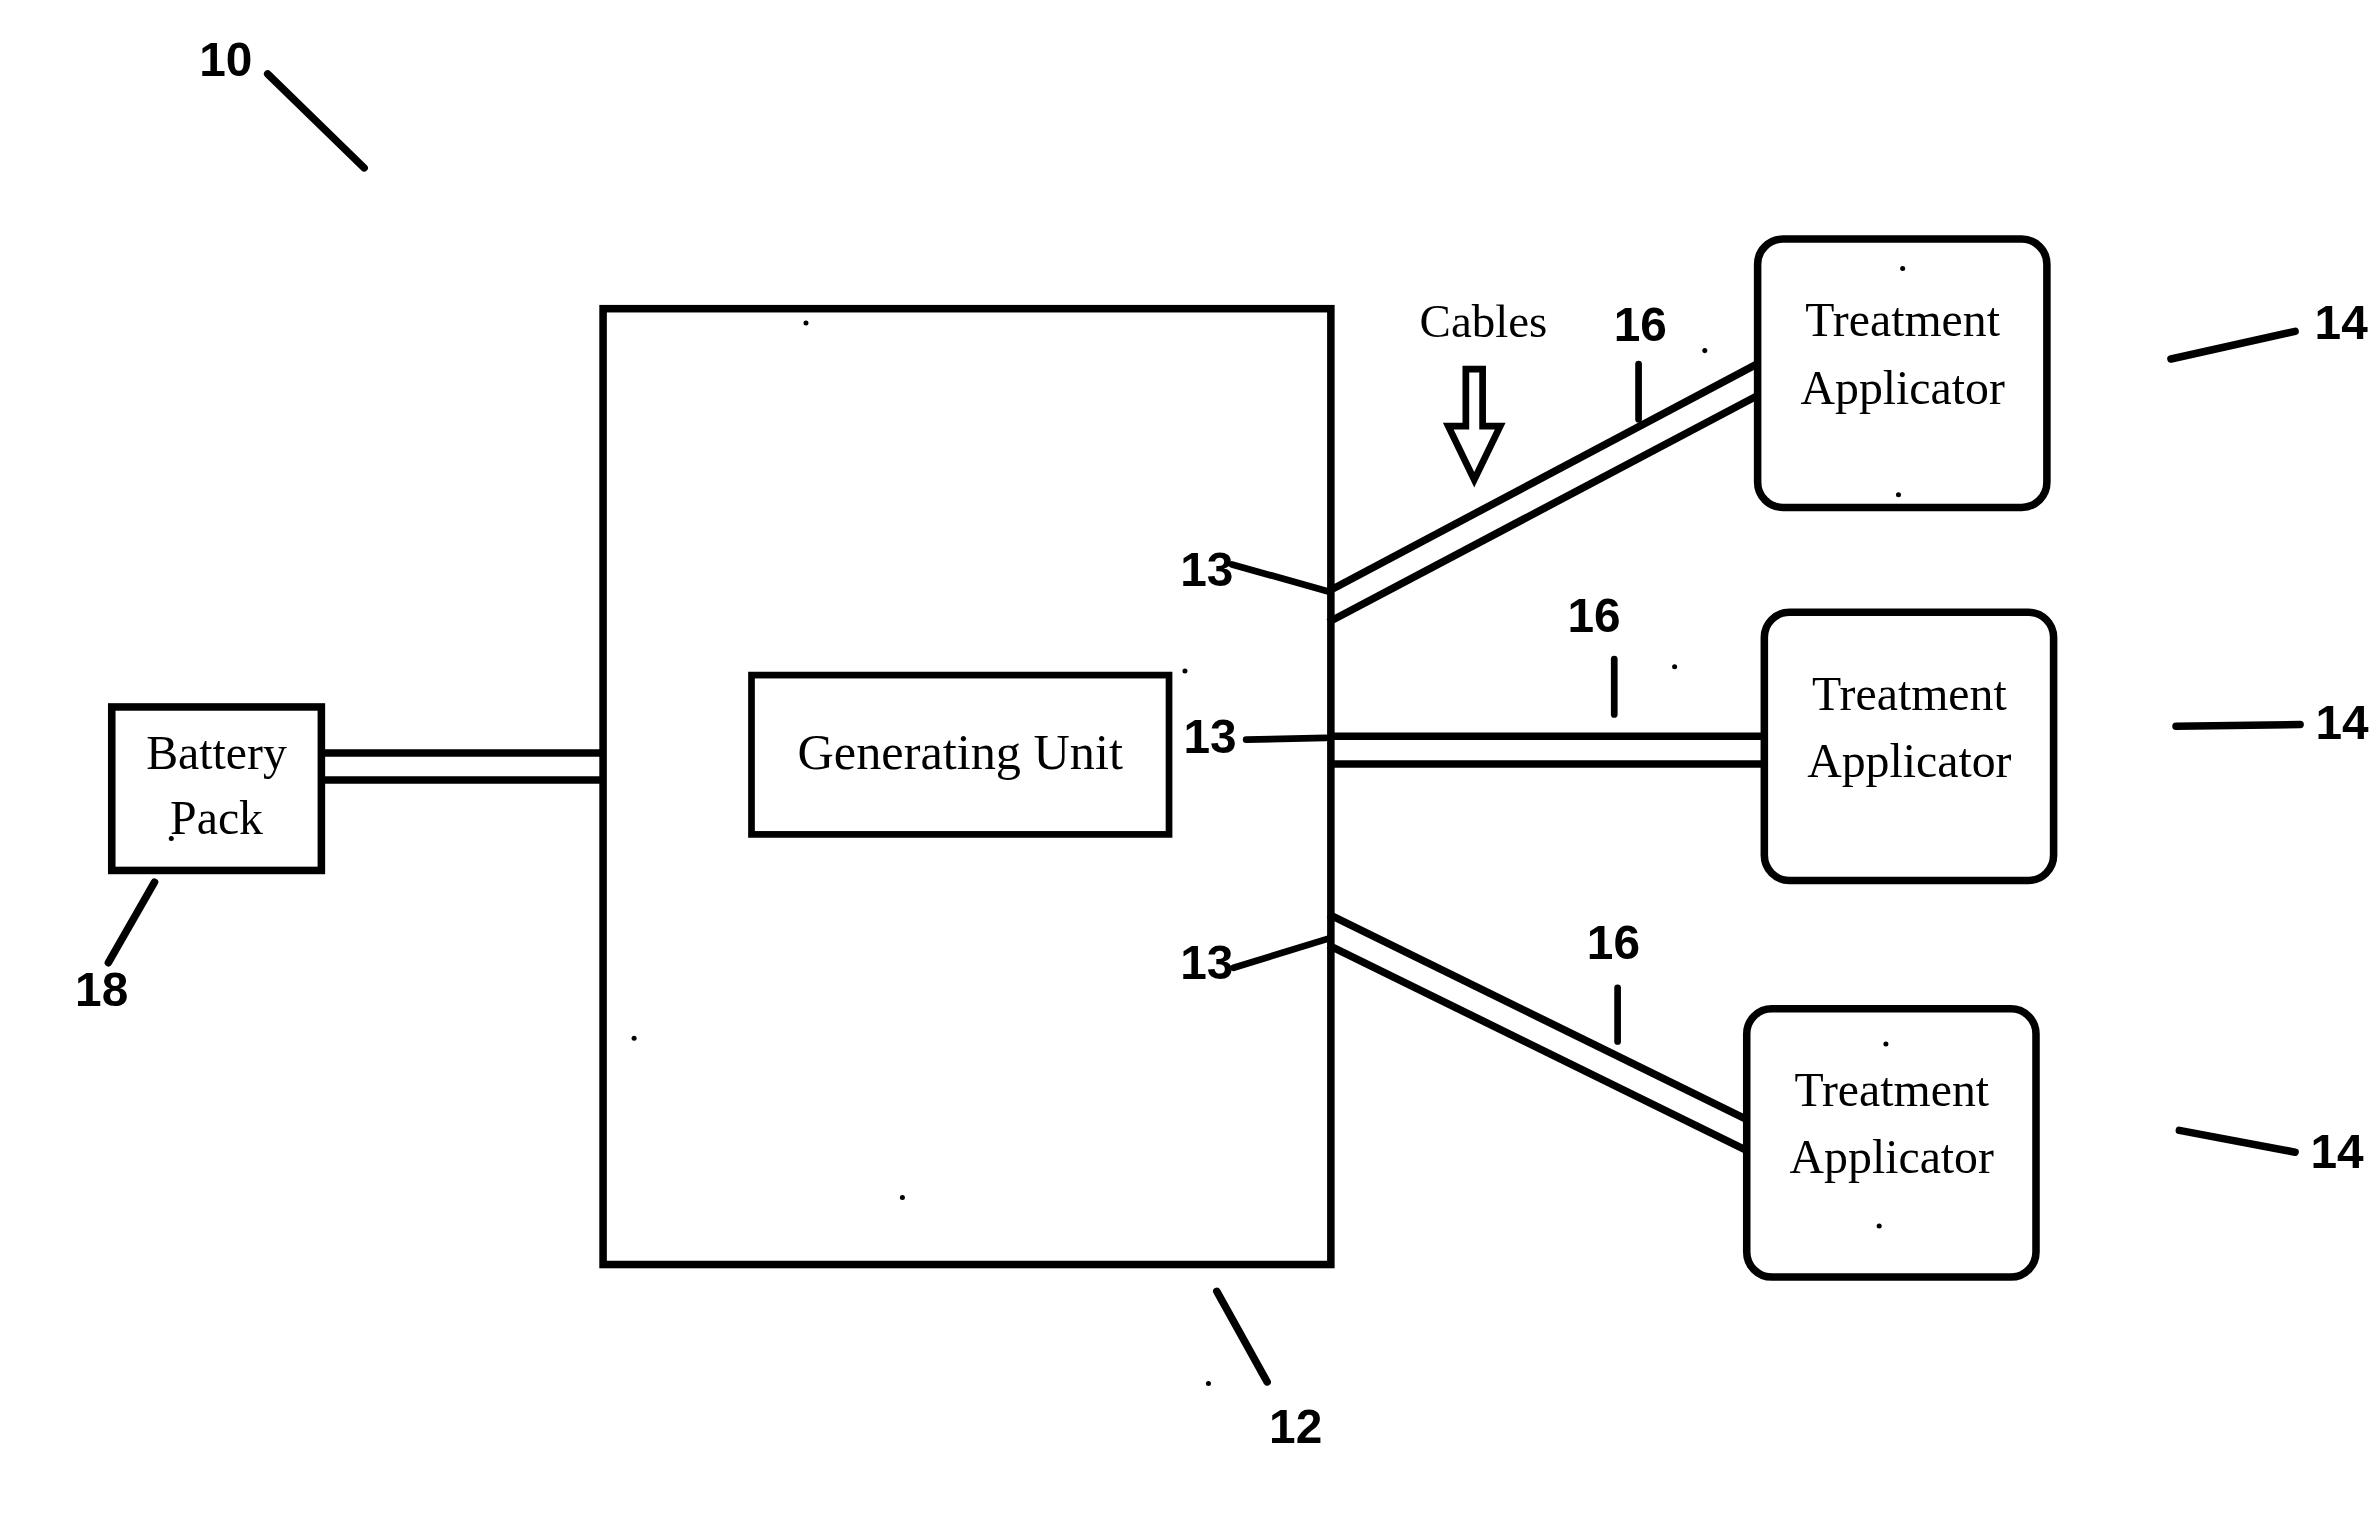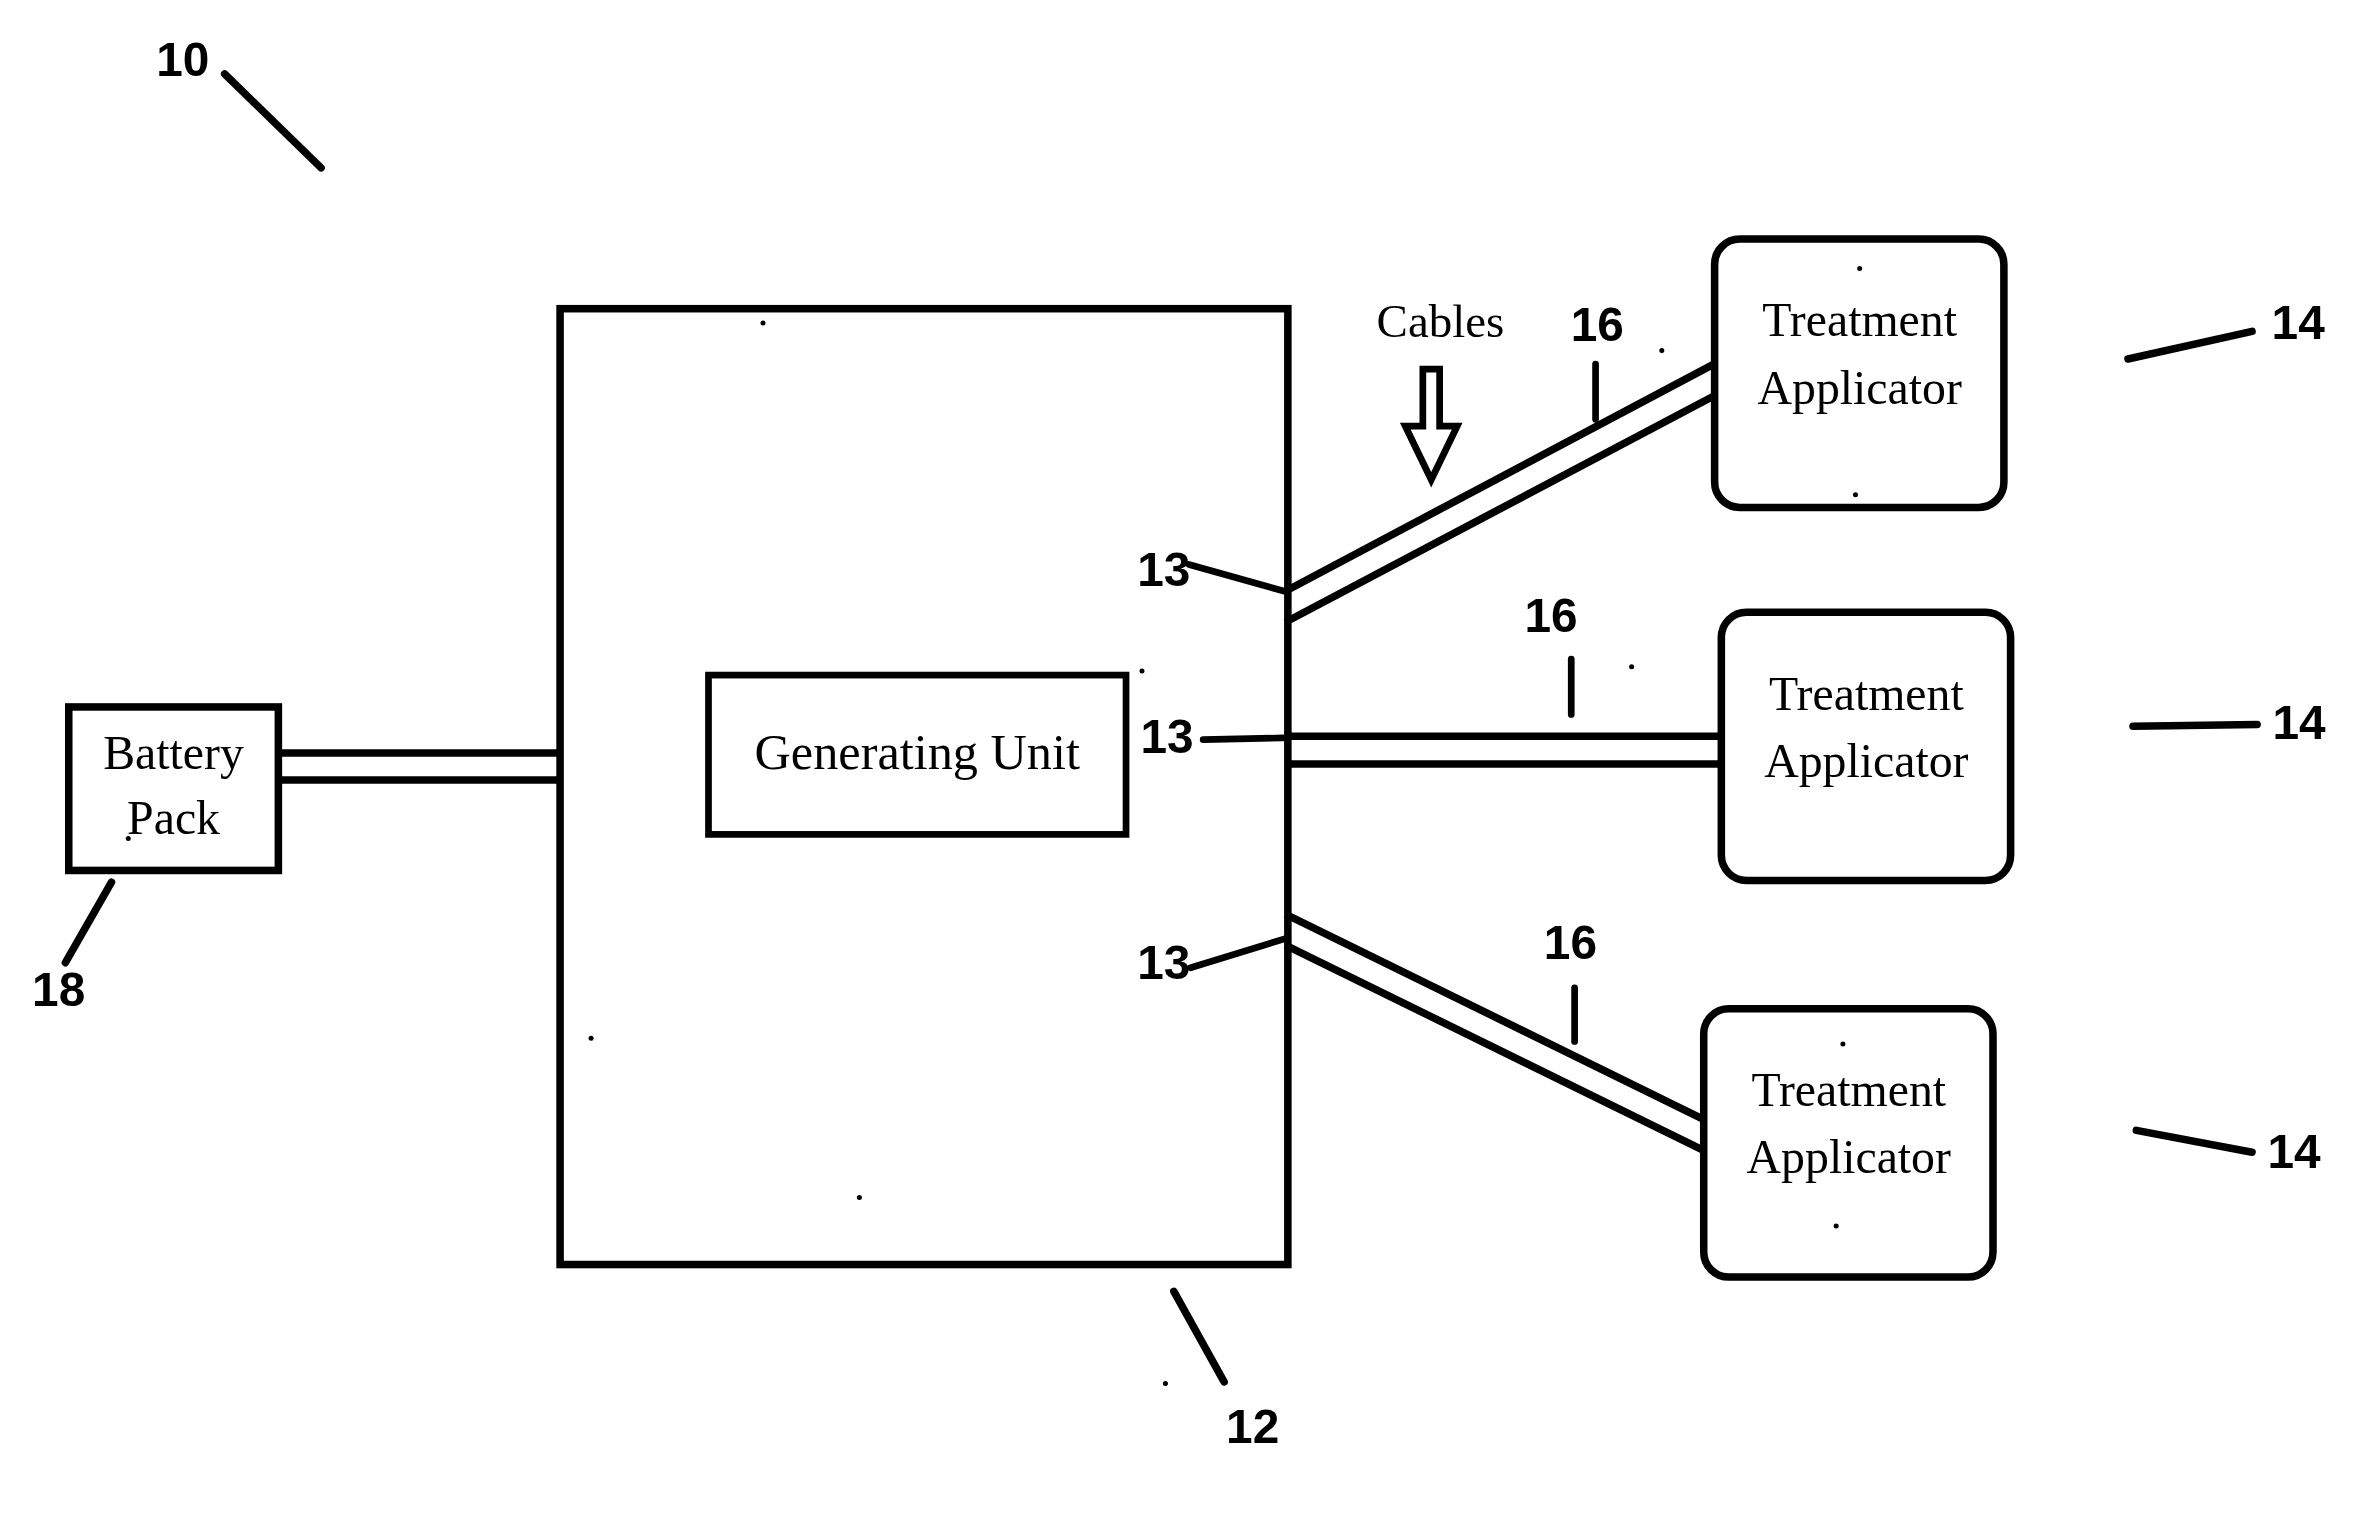--- a/index.html
+++ b/index.html
@@ -14,20 +14,21 @@
     font-family: "Liberation Serif", "DejaVu Serif", serif;
     overflow: hidden;
     position: relative;
   }
   #figure-root {
     position: absolute;
     left: 0;
     top: 0;
     width: 2123px;
     height: 1538px;
+    padding-left: 43px;
   }
   svg.diagram {
     display: block;
     width: 2377px;
     height: 1538px;
     background: #ffffff;
   }
   
   .box-stroke {
     fill: #ffffff;

